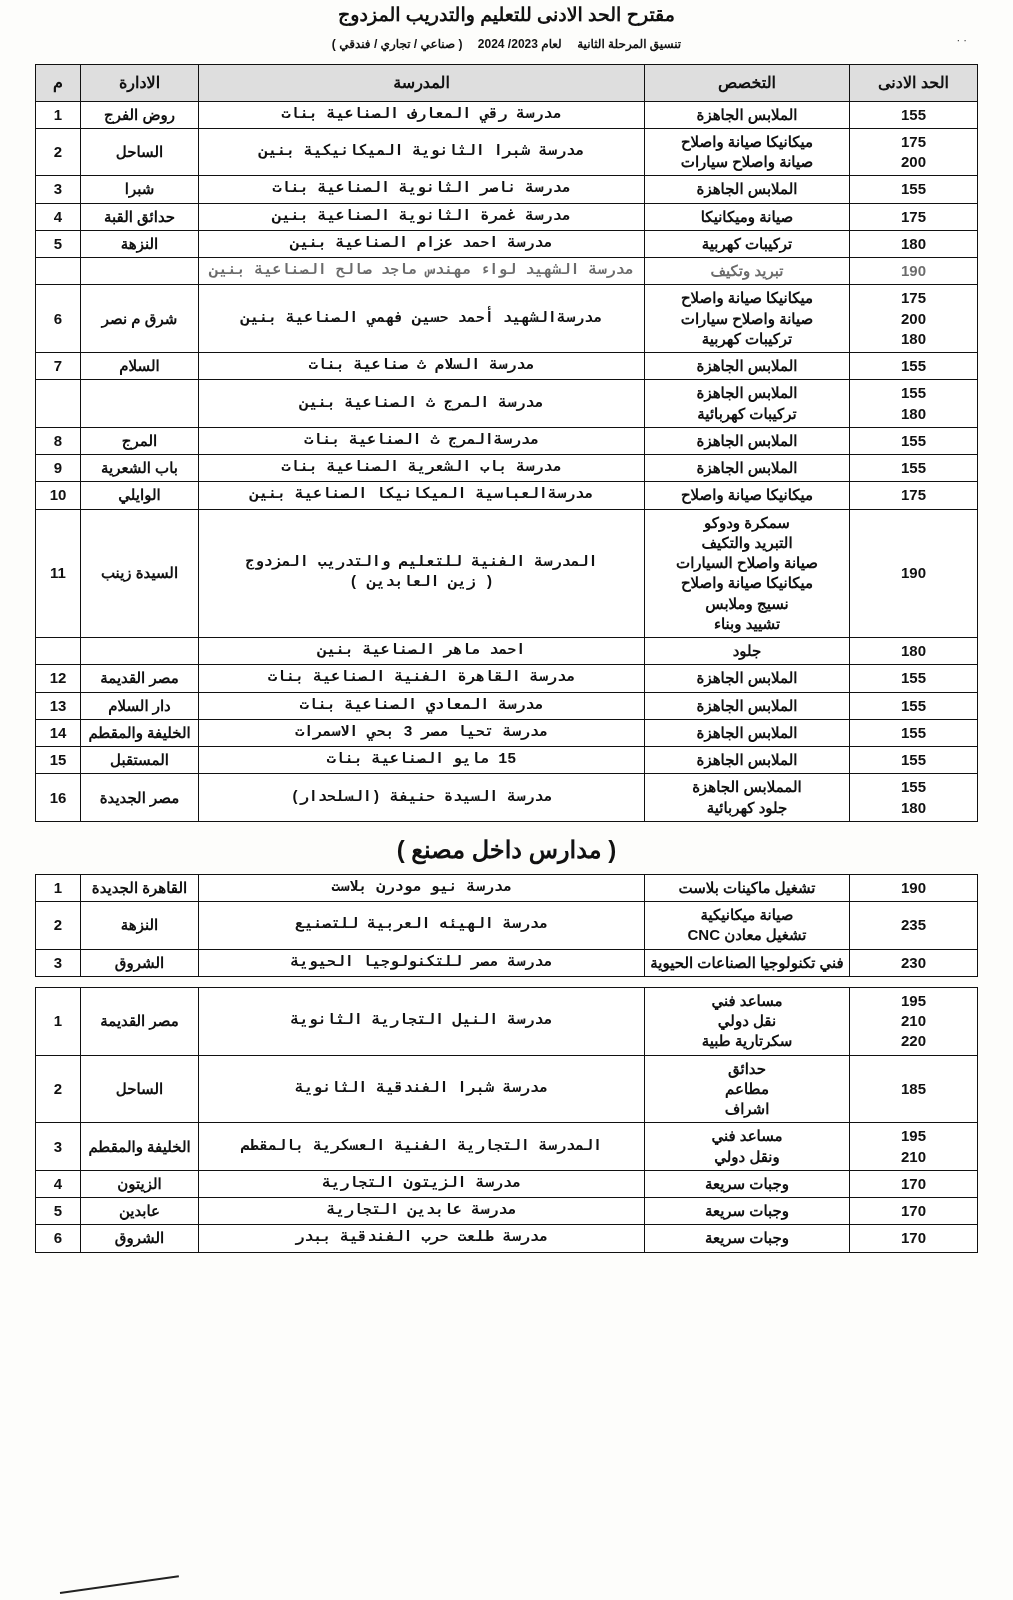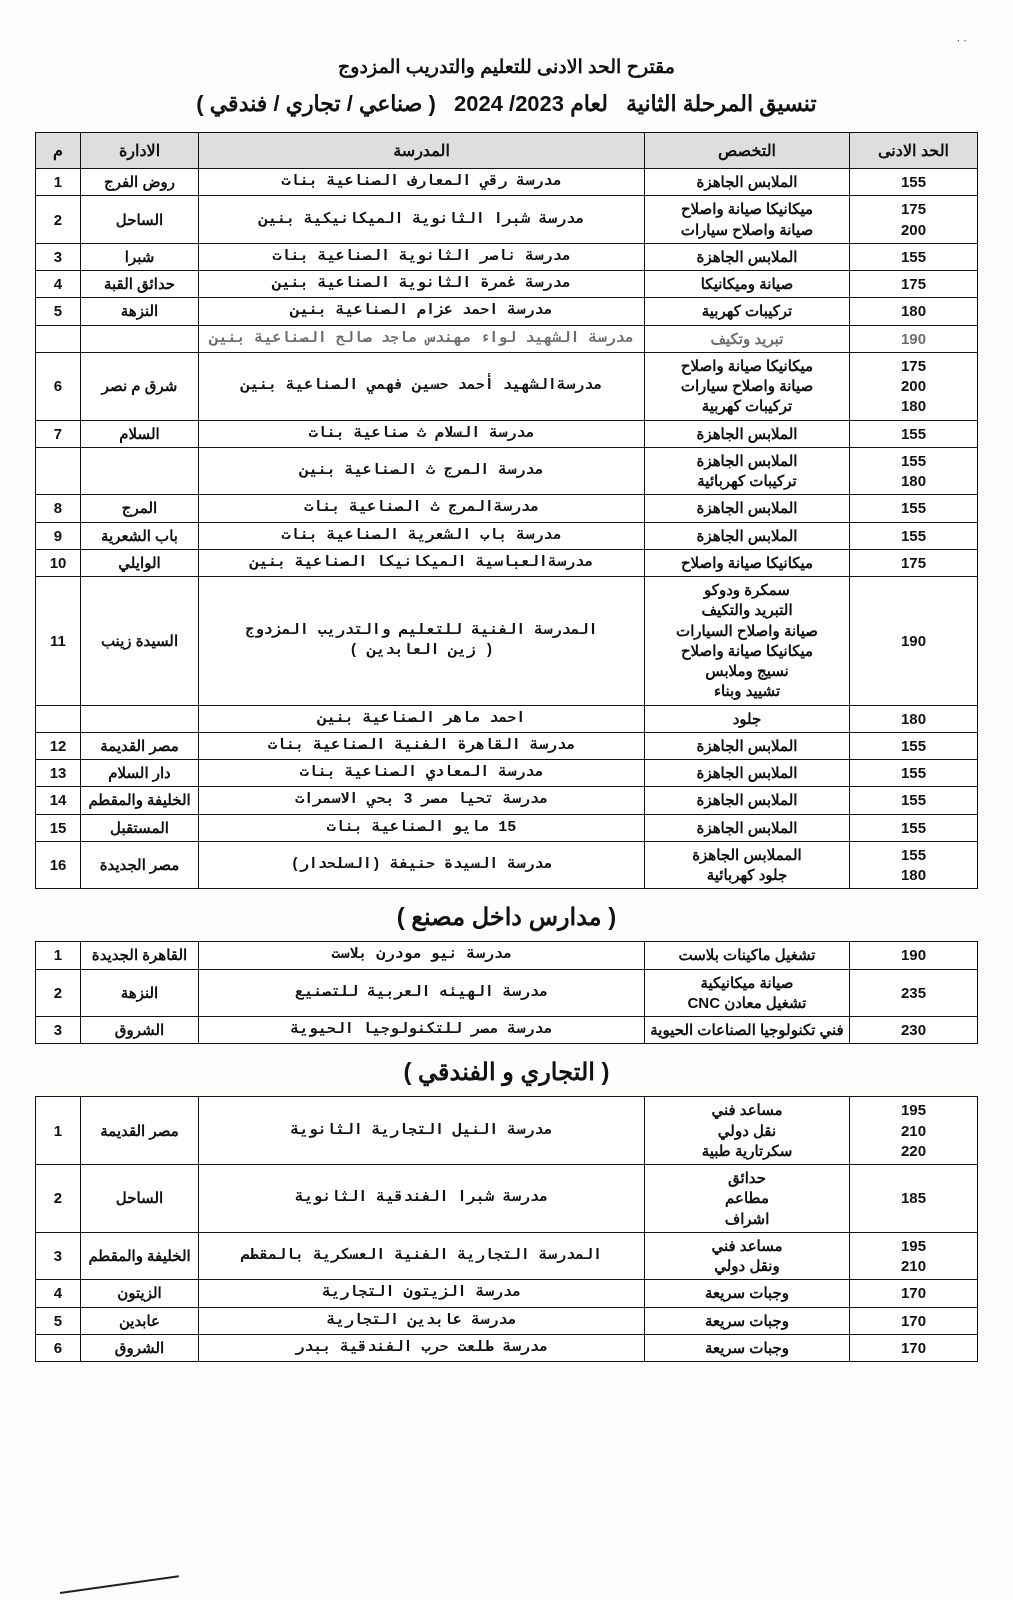--- a/index.html
+++ b/index.html
@@ -18,30 +18,29 @@
   .page {
     position: relative;
     width: 1013px;
     height: 1600px;
     background: #fdfdfb;
     padding: 0;
     box-sizing: border-box;
   }
   .title-block {
     text-align: center;
-    padding-top: 52px;
     line-height: 1.55;
   }
   .title-line1 {
     font-size: 19px;
     font-weight: bold;
     letter-spacing: 0.3px;
   }
   .title-line2 {
-    font-size: 22px;
+    font-size: 12px;
     font-weight: bold;
     margin-top: 6px;
   }
   .title-line2 .seg {
     display: inline-block;
     margin: 0 6px;
   }
   table.doc {
     border-collapse: collapse;
     width: 942px;
@@ -446,21 +445,20 @@
           </td>
           <td class="school-cell">
             <div>مدرسة مصر للتكنولوجيا الحيوية</div>
           </td>
           <td>الشروق</td>
           <td>3</td>
         </tr>
       </tbody>
   </table>
 
-  <div class="section-label">(   التجاري و  الفندقي   )</div>
 
   <table class="doc">
     <colgroup>
       <col class="col-min">
         <col class="col-spec">
         <col class="col-school">
         <col class="col-admin">
         <col class="col-no">
     </colgroup>
     <tbody id="commercial-body">

